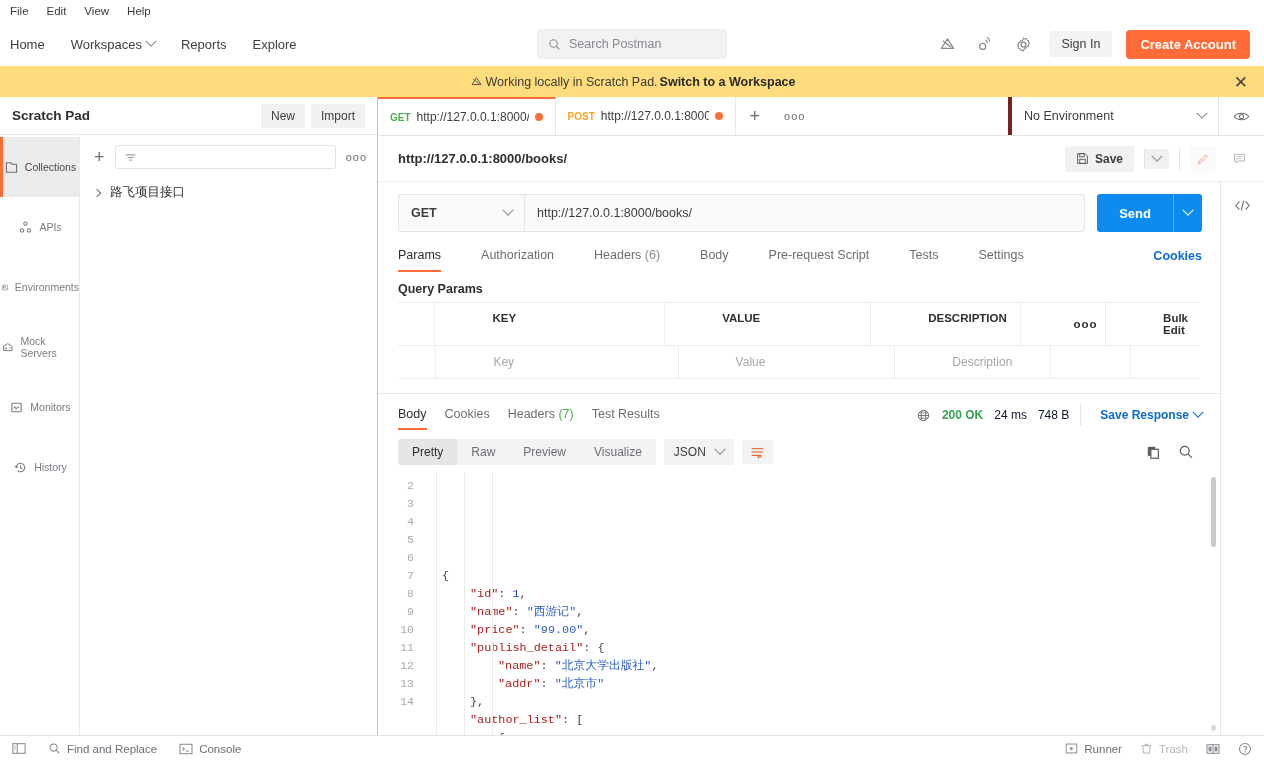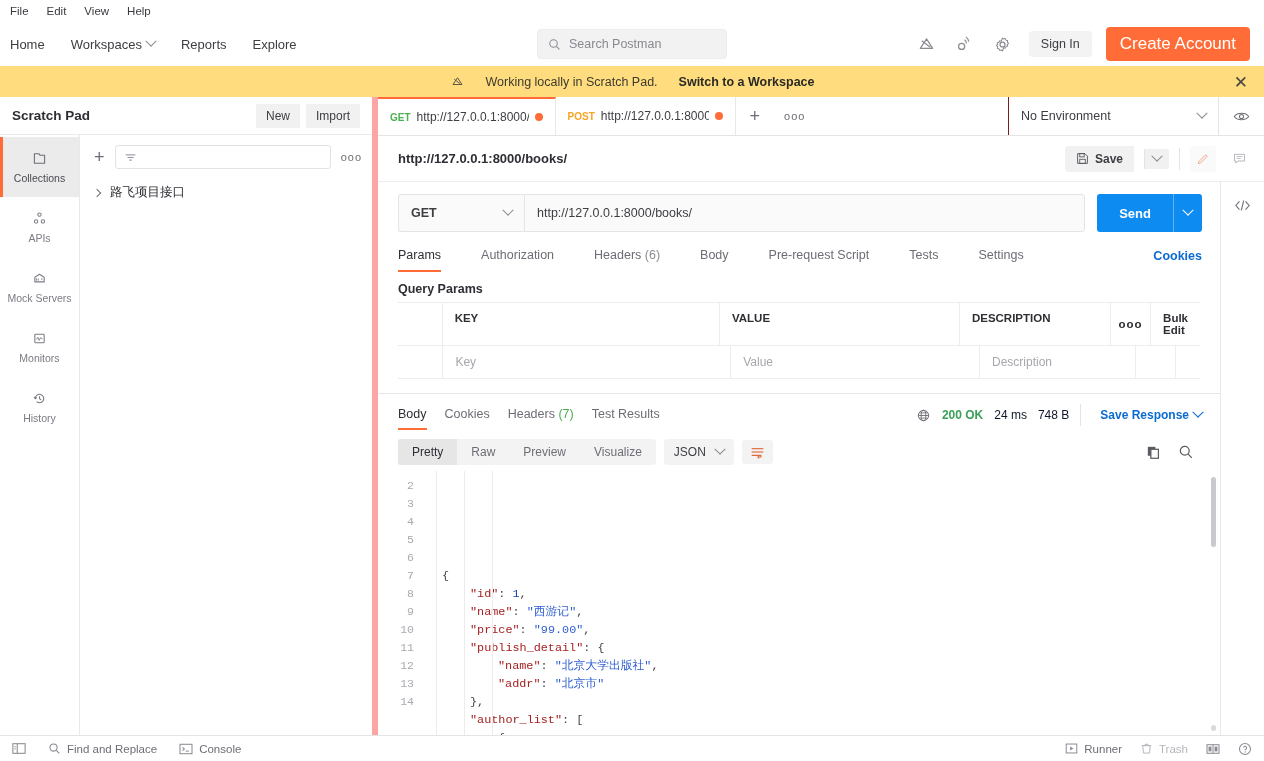--- a/index.html
+++ b/index.html
@@ -23,39 +23,39 @@
   .caret { display:inline-block; width:8px; height:8px; border-right:1.4px solid #8b8b92; border-bottom:1.4px solid #8b8b92; transform: rotate(45deg) translate(-2px,-2px); }
   .searchwrap {
     position: absolute; left: 50%; transform: translateX(-50%);
     width: 190px; height: 30px; background:#f2f2f3; border:1px solid #ededee; border-radius: 4px;
     display:flex; align-items:center; gap:8px; padding: 0 10px;
   }
   .searchwrap .ph { color:#888890; font-size:12.5px; }
   .rightgrp { margin-left:auto; display:flex; align-items:center; gap: 14px; }
   .iconbtn { width:24px; height:24px; display:flex; align-items:center; justify-content:center; cursor:pointer; color:#8a8a92; }
   .signin { background:#f3f3f4; border-radius:4px; padding:6px 12px; font-size:12.5px; color:#3d3d42; cursor:pointer; }
-  .createacct { background:#ff6c37; color:#fff; border-radius:4px; padding:7px 14px; font-size:17px; font-weight:400; cursor:pointer; }
-
-  
-  .banner { height:31px; background:#ffdd7f; display:flex; align-items:center; justify-content:center; position:relative; font-size:12.5px; color:#3d3a30; gap:21px; }
+  .createacct { background:#ff6c37; color:#fff; border-radius:4px; padding:7px 14px; font-size:13px; font-weight:700; cursor:pointer; }
+
+  
+  .banner { height:31px; background:#ffdd7f; display:flex; align-items:center; justify-content:center; position:relative; font-size:12.5px; color:#3d3a30; gap:2px; }
   .banner .link { font-weight:700; color:#2b2a24; cursor:pointer; text-decoration:none; }
   .banner .x { position:absolute; right:16px; top:50%; transform:translateY(-50%); font-size:17px; color:#4a4740; cursor:pointer; line-height:1; }
 
   
   .shell { display:flex; height: calc(761px - 22px - 44px - 31px - 26px); }
 
   
-  .leftcol { width:378px; border-right:6px solid #fca5a5; display:flex; flex-direction:column; }
+  .leftcol { width:378px; border-right:1px solid #fca5a5; display:flex; flex-direction:column; }
   .scratchhead { height:38px; display:flex; align-items:center; padding:0 12px; border-bottom:1px solid #eaeaec; }
   .scratchhead .title { font-size:13.5px; font-weight:700; color:#2e2e34; }
   .scratchhead .btns { margin-left:auto; display:flex; gap:6px; }
   .sbtn { background:#f1f1f2; border-radius:0; padding:5px 10px; font-size:12px; color:#3d3d42; cursor:pointer; }
   .leftbody { flex:1; display:flex; min-height:0; }
   .railcol { width:80px; border-right:1px solid #e9e9eb; background:#fff; padding-top:2px; }
-  .rail { display:flex; flex-direction:column; align-items:center; justify-content:center; height:60px; gap:5px; cursor:pointer; position:relative; color:#7b7b84; }
+  .rail { display:flex; flex-direction:row; align-items:center; justify-content:center; height:60px; gap:5px; cursor:pointer; position:relative; color:#7b7b84; }
   .rail .lbl { font-size:10.5px; color:#7b7b84; }
   .rail.active { background:#ebebec; }
   .rail.active .lbl { color:#4a4a52; }
   .rail.active::before { content:""; position:absolute; left:0; top:0; bottom:0; width:3px; background:#ff6c37; }
   .colpane { flex:1; display:flex; flex-direction:column; min-width:0; }
   .colbar { height:44px; display:flex; align-items:center; gap:10px; padding:0 10px 0 14px; }
   .plusbtn { font-size:18px; color:#6d6d75; cursor:pointer; line-height:1; }
   .filterbox { flex:1; height:24px; border:1px solid #e3e3e5; border-radius:3px; display:flex; align-items:center; padding:0 8px; }
   .dots { color:#6d6d75; letter-spacing:1px; font-size:11px; cursor:pointer; }
   .treerow { display:flex; align-items:center; gap:10px; padding:5px 14px; cursor:pointer; font-size:12.5px; color:#2e2e34; }
@@ -67,21 +67,21 @@
   .tabsleft { display:flex; align-items:stretch; flex:1; min-width:0; }
   .rtab { display:flex; align-items:center; gap:6px; padding:0 12px; border-right:1px solid #e8e8ea; font-size:12px; color:#3d3d42; cursor:pointer; position:relative; max-width:180px; }
   .rtab.active { border-top:2px solid #ff6c37; }
   .rtab .verb { font-size:10px; font-weight:700; }
   .verb.get { color:#4caf50; }
   .verb.post { color:#f5a623; }
   .rtab .nm { overflow:hidden; white-space:nowrap; text-overflow:clip; max-width:112px; }
   .dot { width:8px; height:8px; border-radius:50%; background:#ff6c37; flex:none; }
   .tabplus { display:flex; align-items:center; padding:0 14px; font-size:18px; color:#6d6d75; cursor:pointer; }
   .tabdots { display:flex; align-items:center; padding:0 10px; color:#6d6d75; letter-spacing:1px; font-size:11px; cursor:pointer; }
-  .envwrap { width:210px; border-left:1px solid #7f1d1d; display:flex; align-items:center; padding:0 12px; font-size:12.5px; color:#3d3d42; cursor:pointer; }
+  .envwrap { width:210px; border-left:4px solid #7f1d1d; display:flex; align-items:center; padding:0 12px; font-size:12.5px; color:#3d3d42; cursor:pointer; }
   .envwrap .cv { margin-left:auto; }
   .eyebtn { width:46px; border-left:1px solid #e4e4e6; display:flex; align-items:center; justify-content:center; color:#6d6d75; cursor:pointer; }
 
   .urlhead { height:46px; display:flex; align-items:center; padding:0 0 0 20px; border-bottom:1px solid #ededef; }
   .urlhead .txt { font-size:13px; font-weight:700; color:#2e2e34; }
   .urlhead .tools { margin-left:auto; display:flex; align-items:center; gap:10px; padding-right:12px; }
   .savebtn { background:#f1f1f2; border-radius:3px 0 0 3px; padding:6px 11px; font-size:12px; color:#3d3d42; display:flex; align-items:center; gap:6px; cursor:pointer; font-weight:600; }
   .savecaret { background:#f1f1f2; border-radius:0 3px 3px 0; padding:6px 8px; cursor:pointer; border-left:1px solid #e3e3e5; display:flex; align-items:center; }
   .divv { width:1px; height:22px; background:#e4e4e6; }
   .sqbtn { width:26px; height:26px; display:flex; align-items:center; justify-content:center; border-radius:3px; cursor:pointer; }
@@ -100,21 +100,21 @@
   .sendbtn .cv { border-left:1px solid rgba(255,255,255,.35); padding:0 10px; height:100%; display:flex; align-items:center; }
 
   .subtabs { display:flex; align-items:center; gap:40px; padding:8px 18px 0 20px; }
   .stab { font-size:12.5px; color:#6d6d75; padding-bottom:8px; cursor:pointer; border-bottom:2px solid transparent; }
   .stab.active { color:#2e2e34; border-bottom-color:#ff6c37; }
   .stab .cnt { color:#8c8c94; }
   .cookies { margin-left:auto; color:#0b6bd3; font-size:12.5px; font-weight:600; cursor:pointer; padding-bottom:8px; }
 
   .qp { padding:10px 20px 6px; font-size:12.5px; font-weight:700; color:#2e2e34; }
   .ptable { margin:0 20px 0 20px; border:1px solid #ededef; border-left:none; border-right:none; }
-  .ptable .thead, .ptable .trow { display:flex; }
+  .ptable .thead, .ptable .trow { display:flex;gap:45px; }
   .ptable .cell { border-right:1px solid #ededef; padding:9px 12px; font-size:12px; }
   .ptable .thead .cell { font-weight:700; color:#2e2e34; font-size:11.5px; }
   .ptable .trow { border-top:1px solid #ededef; }
   .ptable .trow .cell { color:#a6a6ad; }
   .c0 { width:46px; } .c1 { width:295px; } .c2 { width:255px; } .c3 { width:160px; }
   .cdots { width:40px; display:flex; align-items:center; justify-content:center; color:#6d6d75; font-size:11px; letter-spacing:1px; }
   .cbulk { flex:1; display:flex; align-items:center; justify-content:flex-end; padding-right:4px; font-size:11.5px; font-weight:700; color:#2e2e34; cursor:pointer; border-right:none !important; }
 
   .respsplit { border-top:1px solid #e6e6e8; margin-top:14px; flex:1; display:flex; flex-direction:column; min-height:0; }
   .resptabs { display:flex; align-items:center; gap:18px; padding:10px 18px 0 20px; }
@@ -240,20 +240,28 @@
 
         <div class="rail">
           <svg width="17" height="17" viewBox="0 0 20 20">
             <circle cx="10" cy="5.4" r="2" fill="none" stroke="#7b7b84" stroke-width="1.2"></circle>
             <circle cx="6" cy="13.4" r="2" fill="none" stroke="#7b7b84" stroke-width="1.2"></circle>
             <circle cx="14" cy="13.4" r="2" fill="none" stroke="#7b7b84" stroke-width="1.2"></circle>
           </svg>
           <span class="lbl">APIs</span>
         </div>
 
+        <div class="rail">
+          <svg width="17" height="17" viewBox="0 0 20 20">
+            <rect x="4.5" y="5" width="11" height="10" rx="1" fill="none" stroke="#7b7b84" stroke-width="1.25"></rect>
+            <rect x="7" y="7.5" width="4" height="3.4" fill="none" stroke="#7b7b84" stroke-width="1.1"></rect>
+            <circle cx="12.8" cy="12.4" r="1" fill="#7b7b84"></circle>
+          </svg>
+          <span class="lbl">Environments</span>
+        </div>
 
         <div class="rail">
           <svg width="17" height="17" viewBox="0 0 20 20">
             <path d="M4.5 8.5 L10 5 L15.5 8.5 V14 H4.5 Z" fill="none" stroke="#7b7b84" stroke-width="1.25" stroke-linejoin="round"></path>
             <line x1="6.5" y1="10" x2="6.5" y2="12.5" stroke="#7b7b84" stroke-width="1.1"></line>
             <line x1="8.5" y1="10" x2="8.5" y2="12.5" stroke="#7b7b84" stroke-width="1.1"></line>
             <circle cx="12.8" cy="10.6" r="0.9" fill="#7b7b84"></circle>
           </svg>
           <span class="lbl">Mock Servers</span>
         </div>

